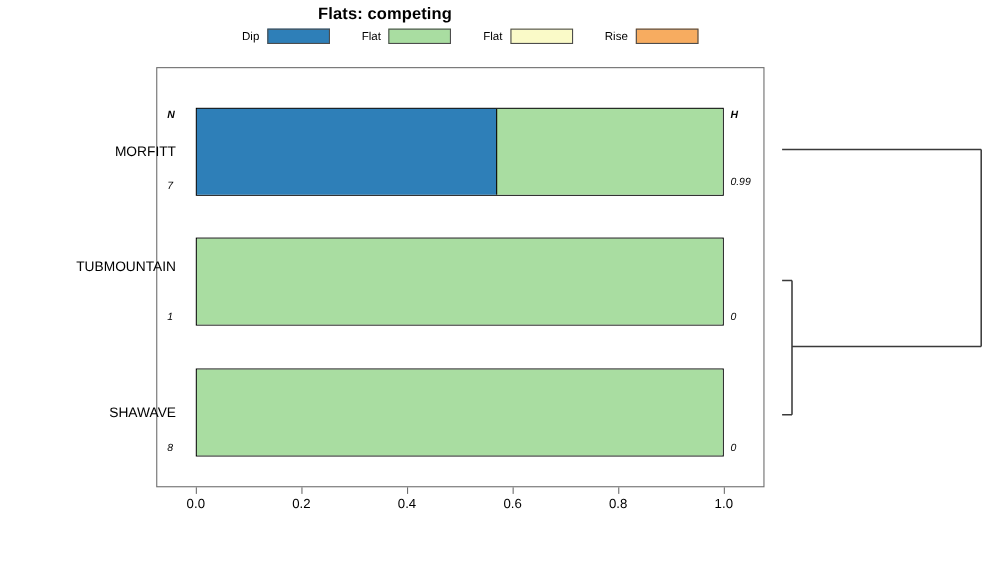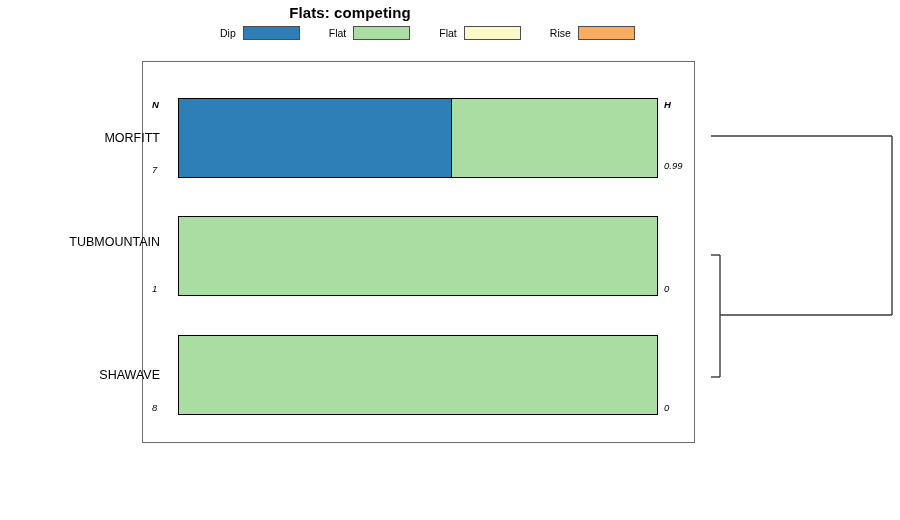--- a/index.html
+++ b/index.html
@@ -188,20 +188,35 @@
   <div class="ann ann-h" style="top:283px;">0</div>
 
   <div class="bar-row" style="left:178px; top:335px; width:480px;">
     <div class="bar-track" style="width:480px;">
         <div class="bar-seg" style="width: 100%; background: rgb(169, 221, 161);"></div>
       </div>
   </div>
   <div class="ann ann-n" style="top:402px;">8</div>
   <div class="ann ann-h" style="top:402px;">0</div>
 
+  <div id="x-axis">
+    <div class="tick" style="left:178px;"></div>
+    <div class="tick" style="left:274px;"></div>
+    <div class="tick" style="left:370px;"></div>
+    <div class="tick" style="left:466px;"></div>
+    <div class="tick" style="left:562px;"></div>
+    <div class="tick" style="left:658px;"></div>
+
+    <div class="tick-label" style="left:178px;">0.0</div>
+    <div class="tick-label" style="left:274px;">0.2</div>
+    <div class="tick-label" style="left:370px;">0.4</div>
+    <div class="tick-label" style="left:466px;">0.6</div>
+    <div class="tick-label" style="left:562px;">0.8</div>
+    <div class="tick-label" style="left:658px;">1.0</div>
+  </div>
 
   <div id="dendrogram">
     <svg width="200" height="382" viewBox="0 0 200 382">
       <g fill="none" stroke="#3a3a3a" stroke-width="1.4">
 
         <path d="M 11,75 L 192,75"></path>
 
         <path d="M 192,75 L 192,254"></path>
 
         <path d="M 20,254 L 192,254"></path>

